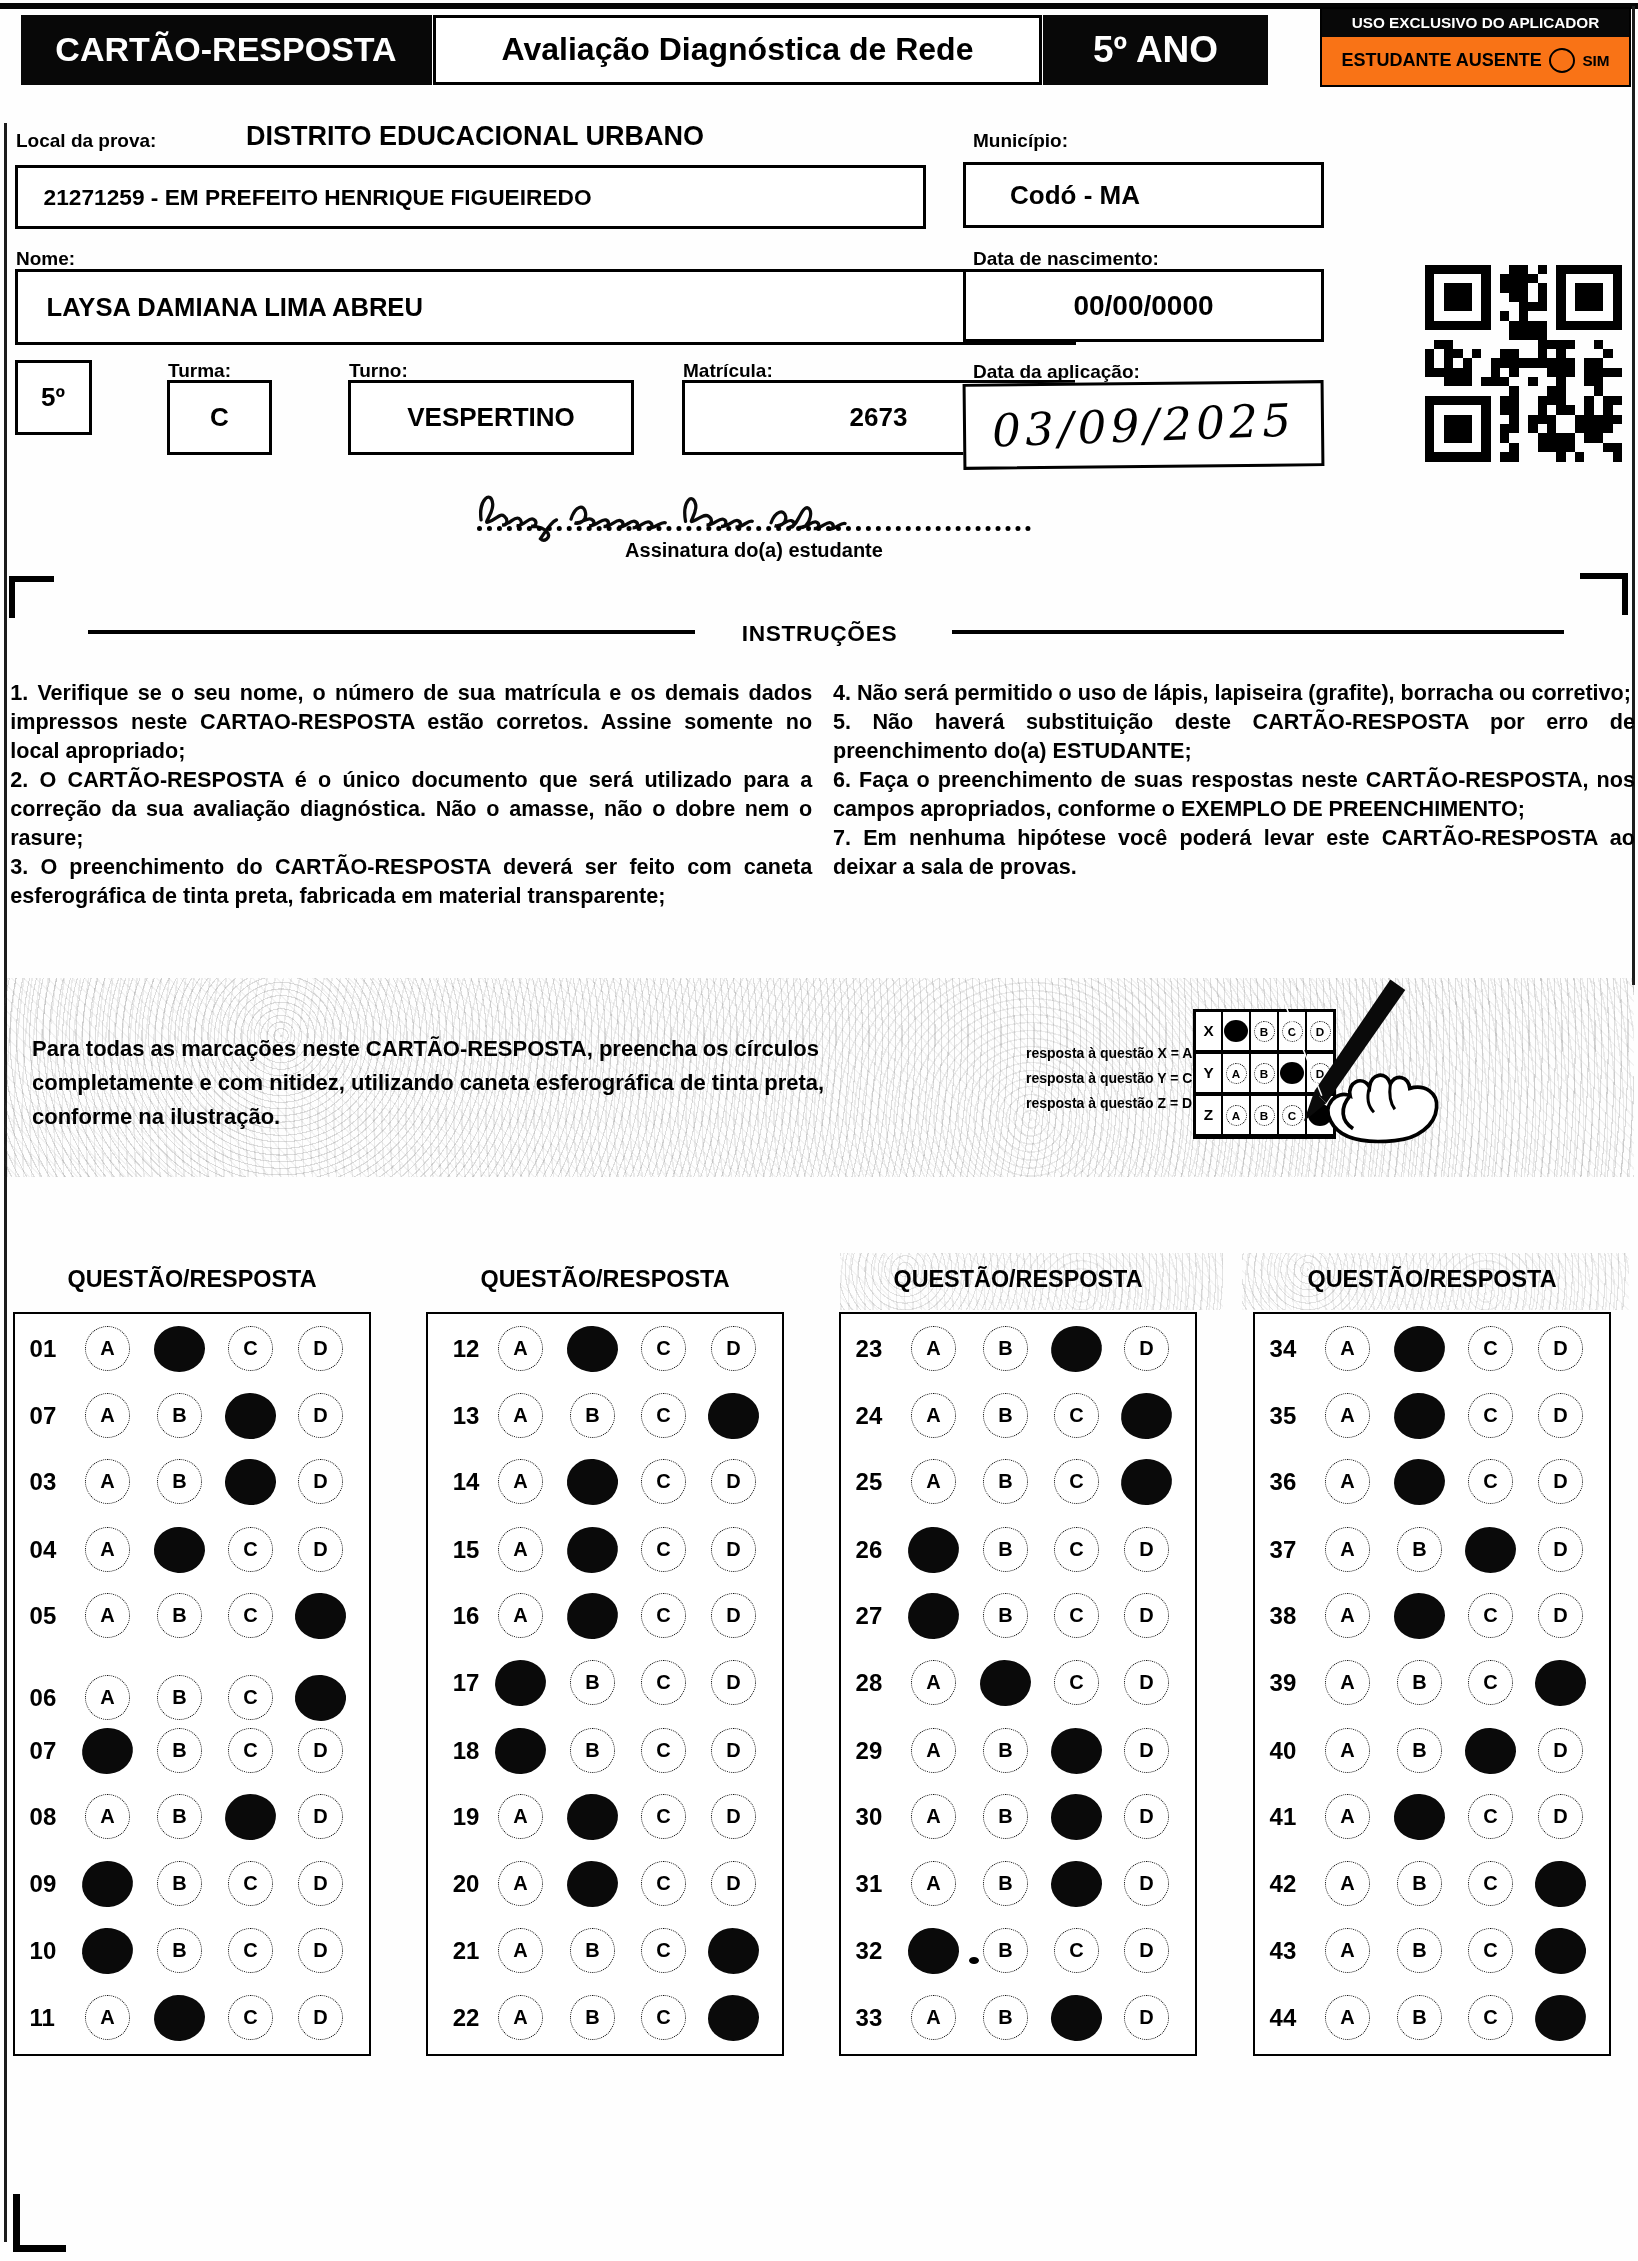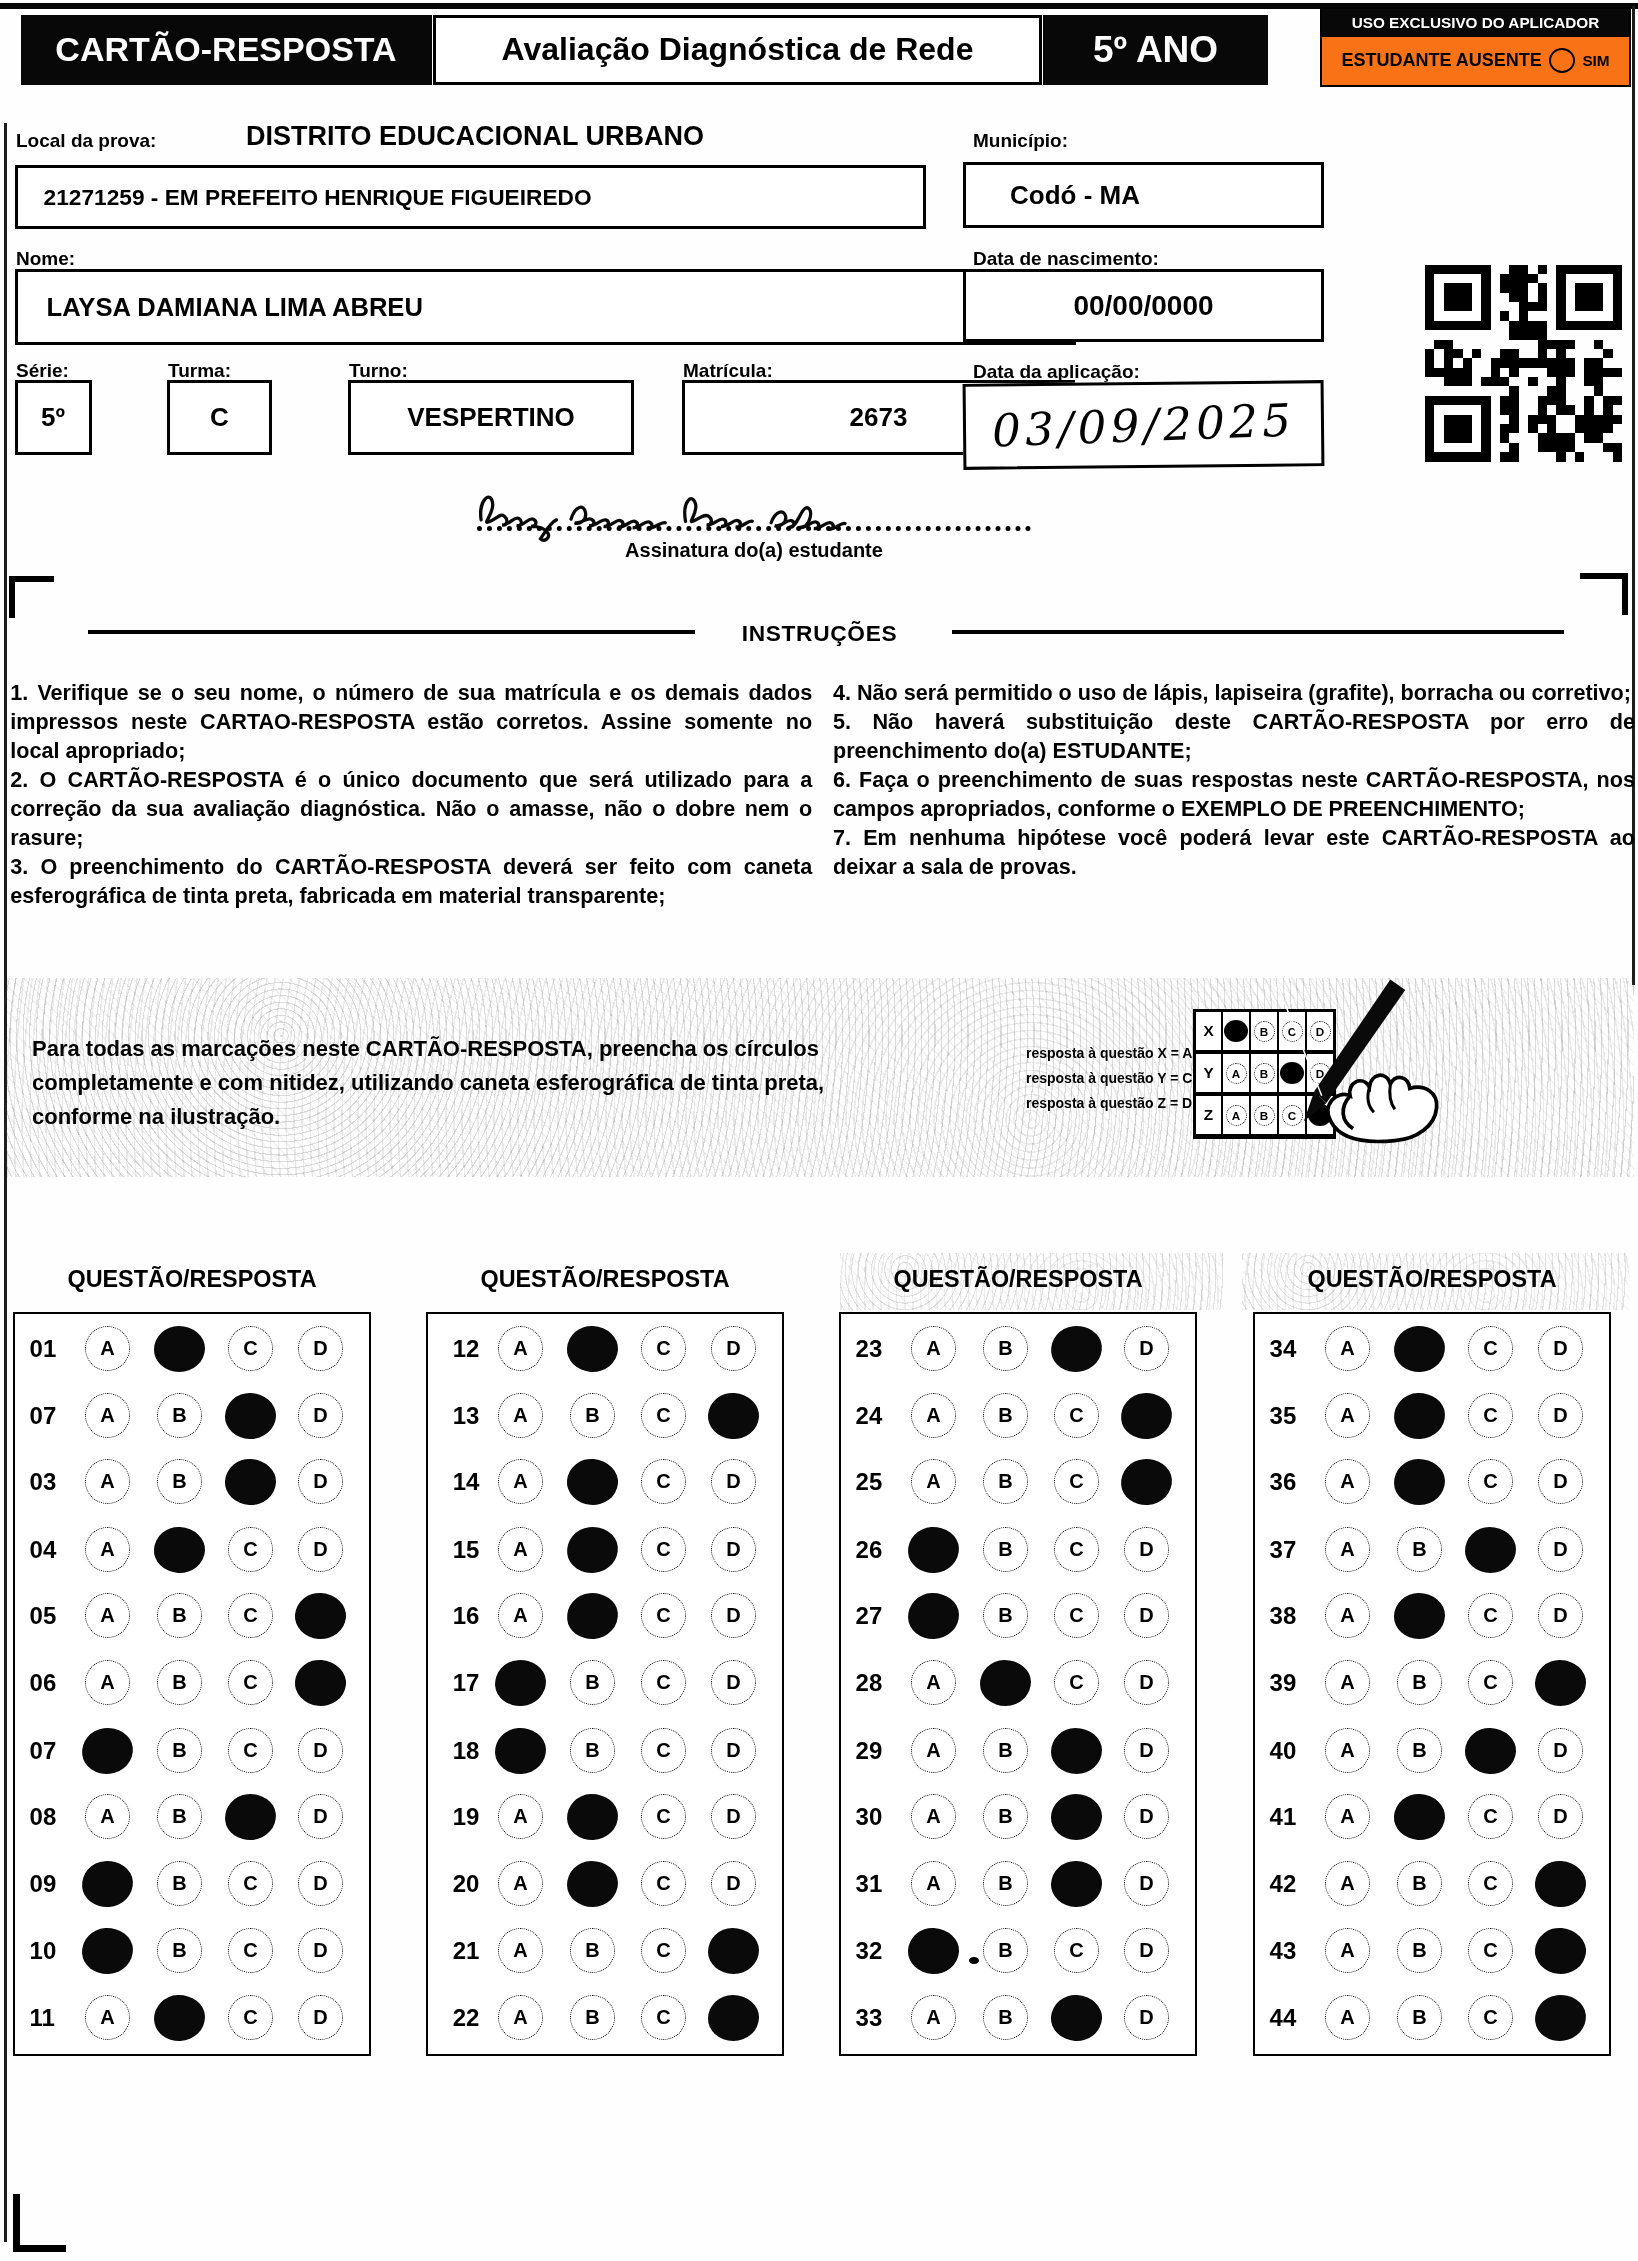--- a/index.html
+++ b/index.html
@@ -129,21 +129,21 @@
   <div class="abs fieldbox center" style="left:963px; top:269px; width:361px; height:73px;">
     <span class="fval" style="font-size:28px;">00/00/0000</span>
   </div>
 
   <div class="abs flabel" style="left:16px; top:360px;">Série:</div>
   <div class="abs flabel" style="left:168px; top:360px;">Turma:</div>
   <div class="abs flabel" style="left:349px; top:360px;">Turno:</div>
   <div class="abs flabel" style="left:683px; top:360px;">Matrícula:</div>
   <div class="abs flabel" style="left:973px; top:361px;">Data da aplicação:</div>
 
-  <div class="abs fieldbox center" style="left:14.6px; top:380px; width:77px; height:75px;">
+  <div class="abs fieldbox center" style="left:14.6px; top:360px; width:77px; height:75px;">
     <span class="fval" style="font-size:26px;">5º</span>
   </div>
   <div class="abs fieldbox center" style="left:167px; top:380px; width:105px; height:75px;">
     <span class="fval" style="font-size:26px;">C</span>
   </div>
   <div class="abs fieldbox center" style="left:348px; top:380px; width:286px; height:75px;">
     <span class="fval" style="font-size:26px;">VESPERTINO</span>
   </div>
   <div class="abs fieldbox center" style="left:682px; top:380px; width:393px; height:75px;">
     <span class="fval" style="font-size:26px;">2673</span>
@@ -427,21 +427,21 @@
         <span class="bubble" style="left: 213px;">C</span>
         <span class="bubble" style="left: 283px;">D</span>
       </div>
       <div class="arow" style="top: 279px;">
         <span class="qnum">05</span>
         <span class="bubble" style="left: 70px;">A</span>
         <span class="bubble" style="left: 142px;">B</span>
         <span class="bubble" style="left: 213px;">C</span>
         <span class="bubble filled" style="left: 283px; transform: rotate(5deg);"></span>
       </div>
-      <div class="arow" style="top: 346px; padding-left: 12px;">
+      <div class="arow" style="top: 361px; padding-left: 12px;">
         <span class="qnum">06</span>
         <span class="bubble" style="left: 70px;">A</span>
         <span class="bubble" style="left: 142px;">B</span>
         <span class="bubble" style="left: 213px;">C</span>
         <span class="bubble filled" style="left: 283px; transform: rotate(6deg);"></span>
       </div>
       <div class="arow" style="top: 414px;">
         <span class="qnum">07</span>
         <span class="bubble filled" style="left: 70px; transform: rotate(-6deg);"></span>
         <span class="bubble" style="left: 142px;">B</span>

